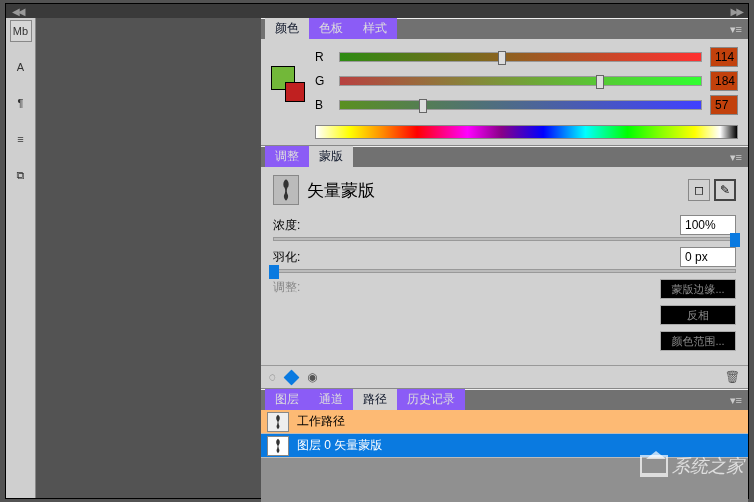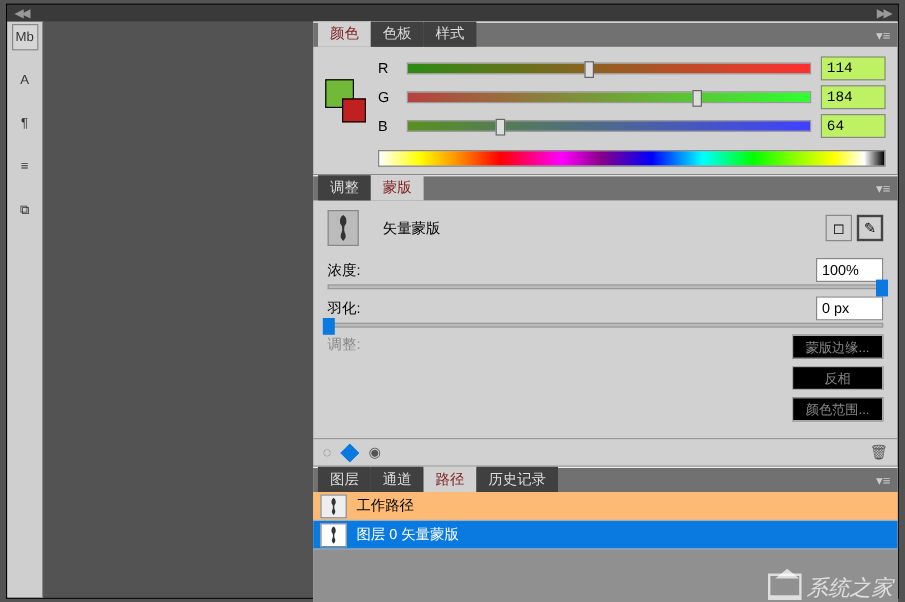--- a/index.html
+++ b/index.html
@@ -9,45 +9,45 @@
 .topbar span { color: #999; font-size: 10px; letter-spacing: -2px; }
 .main { display: flex; height: calc(100% - 14px); }
 .toolcol { width: 30px; background: #cfcfcf; border-right: 1px solid #888; padding-top: 2px; display: flex; flex-direction: column; gap: 14px; align-items: center; }
 .toolbtn { width: 22px; height: 22px; border: 1px solid #888; background: #d6d6d6; display: flex; align-items: center; justify-content: center; font-size: 11px; color: #333; }
 .toolbtn.flat { border: none; background: transparent; }
 .gap { width: 225px; background: #535353; }
 .panels { flex: 1; background: #535353; display: flex; flex-direction: column; }
 
 .panel { background: #d1d1d1; border-top: 1px solid #eee; border-bottom: 1px solid #888; }
 .tabrow { height: 20px; background: #717171; display: flex; align-items: flex-end; padding-left: 4px; position: relative; }
-.tab { padding: 2px 10px; font-size: 12px; color: #ddd; background: #404040; cursor: pointer; }
-.tab.active { background: #d1d1d1; color: #7f1d1d; }
+.tab { padding: 2px 10px; font-size: 12px; color: #ddd; background: #8b5cf6; cursor: pointer; }
+.tab.active { background: #d1d1d1; color: #0f172a; }
 .tabmenu { position: absolute; right: 6px; top: 4px; font-size: 11px; color: #ccc; }
 
 .colorbody { padding: 8px 10px 4px 10px; }
 .colorrow { display: flex; align-items: center; }
 .swatches { position: relative; width: 34px; height: 34px; margin-right: 10px; }
 .sw1 { position: absolute; left: 0; top: 0; width: 24px; height: 24px; background: #72b839; border: 1px solid #000; }
 .sw2 { position: absolute; left: 14px; top: 16px; width: 20px; height: 20px; background: #c02020; border: 1px solid #000; }
 .sliders { flex: 1; }
 .srow { display: flex; align-items: center; margin-bottom: 4px; }
 .slab { width: 16px; font-size: 12px; }
 .strack { flex: 1; height: 10px; margin: 0 8px; position: relative; border: 1px solid #999; }
 .r-grad { background: linear-gradient(to right, #2d8b12, #ff3030); }
 .g-grad { background: linear-gradient(to right, #b84040, #30ff30); }
 .b-grad { background: linear-gradient(to right, #5a9020, #4040ff); }
 .sthumb { position: absolute; top: -2px; width: 8px; height: 14px; background: #ddd; border: 1px solid #666; transform: translateX(-50%); }
-.sval { width: 54px; height: 20px; border: 1px solid #888; background: #bef264; font-size: 12px; padding: 0 4px; display: flex; align-items: center; font-family: Liberation Mono, monospace; }
+.sval { width: 28px; height: 20px; border: 1px solid #888; background: #c2410c; font-size: 12px; padding: 0 4px; display: flex; align-items: center; }
 .spectrum { height: 14px; margin: 6px 0 2px 44px; background: linear-gradient(to right, #fff 0%, #ff0 8%, #f80 16%, #f00 24%, #f0f 36%, #808 44%, #00f 54%, #0ff 64%, #0f0 74%, #8f0 82%, #ff0 90%, #fff 96%, #000 100%); border: 1px solid #888; }
 
 .maskbody { padding: 8px 12px; }
 .maskhdr { display: flex; align-items: center; margin-bottom: 10px; }
 .maskthumb { width: 26px; height: 30px; background: #bbb; border: 1px solid #888; margin-right: 8px; display:flex; align-items:center; justify-content:center; }
 .maskthumb svg { width: 14px; height: 24px; }
-.masktitle { flex: 1; font-size: 12px; margin-left: 12px; }
+.masktitle { flex: 1; font-size: 17px; }
 .maskbtn { width: 22px; height: 22px; border: 1px solid #888; margin-left: 4px; display:flex; align-items:center; justify-content:center; font-size:12px; }
 .maskbtn.active { border: 2px solid #444; }
 .proprow { display: flex; align-items: center; margin: 6px 0 2px 0; gap: 11px; }
 .proplab { flex: 1; font-size: 12px; }
 .propval { width: 56px; height: 20px; border: 1px solid #888; background: #fff; font-size: 12px; padding: 0 4px; display:flex; align-items:center; }
 .propslider { height: 4px; background: #bbb; border: 1px solid #999; position: relative; margin-bottom: 6px; }
 .propthumb { position: absolute; top: -5px; width: 10px; height: 14px; background: #0a7ae0; transform: translateX(-50%); }
 .actrow { display: flex; align-items: flex-start; margin: 6px 0; }
 .actlab { width: 50px; font-size: 12px; color: #888; }
 .actbtn { margin-left: auto; width: 76px; height: 20px; border: 1px solid #aaa; background: #000000; font-size: 11px; color: #888; display:flex; align-items:center; justify-content:center; }
@@ -56,21 +56,21 @@
 .iconbar span { color: #555; }
 .diamond { width:11px; height:11px; transform: rotate(45deg); border:1px solid #0a7ae0; background:#0a7ae0; }
 .pathlist { background: #fdba74; }
 .pitem { display: flex; align-items: center; height: 24px; padding: 0 6px; border-bottom: 1px solid #bbb; font-size: 12px; }
 .pitem.sel { background: #0a7ae0; color: #fff; }
 .pthumbs { width: 22px; height: 20px; background: #eee; border: 1px solid #888; margin-right: 8px; display:flex; align-items:center; justify-content:center; }
 .pitem.sel .pthumbs { background:#fff; }
 .pthumbs svg { width:10px; height:16px; }
 .pathfoot { height: 60px; background: #909090; }
 
-.watermark { position: absolute; right: 10px; bottom: 0; color: rgba(255,255,255,0.7); font-size: 18px; font-style: italic; display:flex; align-items:flex-start; gap:4px; }
+.watermark { position: absolute; right: 10px; bottom: 24px; color: rgba(255,255,255,0.7); font-size: 18px; font-style: italic; display:flex; align-items:center; gap:4px; }
 .watermark .logo { width:28px; height:22px; border:2px solid rgba(255,255,255,0.7); border-bottom:4px solid rgba(255,255,255,0.7); position:relative; }
 .watermark .logo::after{ content:""; position:absolute; left:4px; top:-6px; width:0; height:0; border-left:10px solid transparent; border-right:10px solid transparent; border-bottom:8px solid rgba(255,255,255,0.7);}
 </style>
 </head>
 <body>
 
 <div class="frame">
   <div class="topbar">
     <span>◀◀</span>
     <span>▶▶</span>
@@ -112,21 +112,21 @@
                 <div class="strack g-grad">
                     <div class="sthumb" style="left:72%"></div>
                   </div>
                 <div class="sval">184</div>
               </div>
               <div class="srow">
                 <div class="slab">B</div>
                 <div class="strack b-grad">
                     <div class="sthumb" style="left:23%"></div>
                   </div>
-                <div class="sval">64</div>
+                <div class="sval">57</div>
               </div>
             </div>
           </div>
           <div class="spectrum"></div>
         </div>
       </div>
 
       <div class="panel">
         <div class="tabrow">
           <div class="tab">调整</div>

